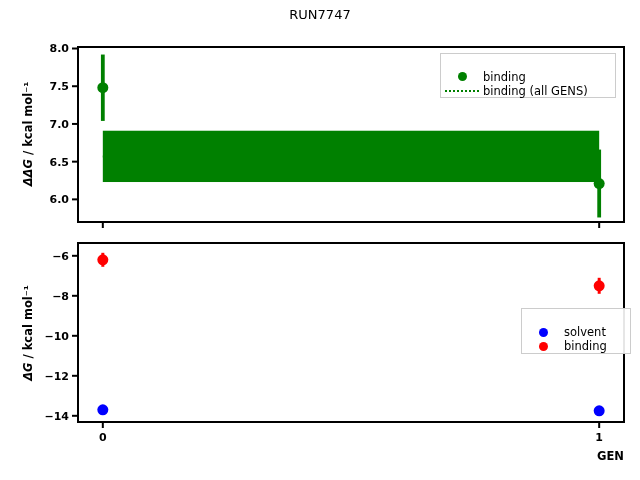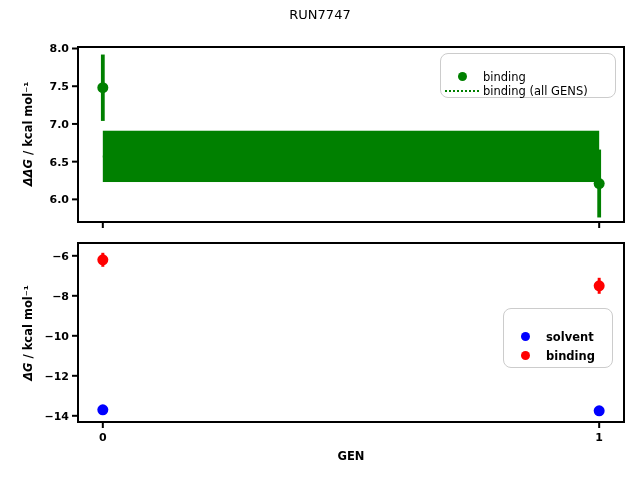--- a/index.html
+++ b/index.html
@@ -23,32 +23,32 @@
   .ylabel {
     position: absolute; white-space: nowrap;
     font-size: 11.5px; font-weight: bold; color: #000;
     transform: translate(-50%, -50%) rotate(-90deg);
   }
   #ylabel-top { left: 28px; top: 134px; }
   #ylabel-bottom { left: 28px; top: 333px; }
   .ylabel .math { font-style: italic; }
   .xlabel {
     position: absolute; left: 78px; top: 449px; width: 546px;
-    text-align: center; font-size: 11.5px; font-weight: bold; color: #000;
+    text-align: right; font-size: 11.5px; font-weight: bold; color: #000;
   }
   .legend {
     position: absolute;
     background: rgba(255,255,255,0.9);
     border: 1px solid #cccccc;
-    border-radius: 8px;
+    border-radius: 0;
     display: flex; flex-direction: column; justify-content: center;
     padding: 18px 4px 2px 0;
   }
   #legend-top    { left: 440px; top: 53px;  width: 176px; height: 45px; }
-  #legend-bottom { left: 503px; top: 308px; width: 110px; height: 60px; font-weight: bold; }
+  #legend-bottom { left: 521px; top: 308px; width: 110px; height: 46px; }
   .legend-row { display: flex; align-items: center; height: 20px; }
   .lmark { flex: 0 0 42px; display: flex; justify-content: center; align-items: center; }
   .llabel { font-size: 11.5px; color: #000; white-space: nowrap; }
   .dot { width: 9px; height: 9px; border-radius: 50%; display: inline-block; background: #888; }
   .dotline { width: 34px; height: 0; border-top: 2.5px dotted #008000; display: inline-block; }
 </style>
 </head>
 <body>
 
 <div class="figure">

